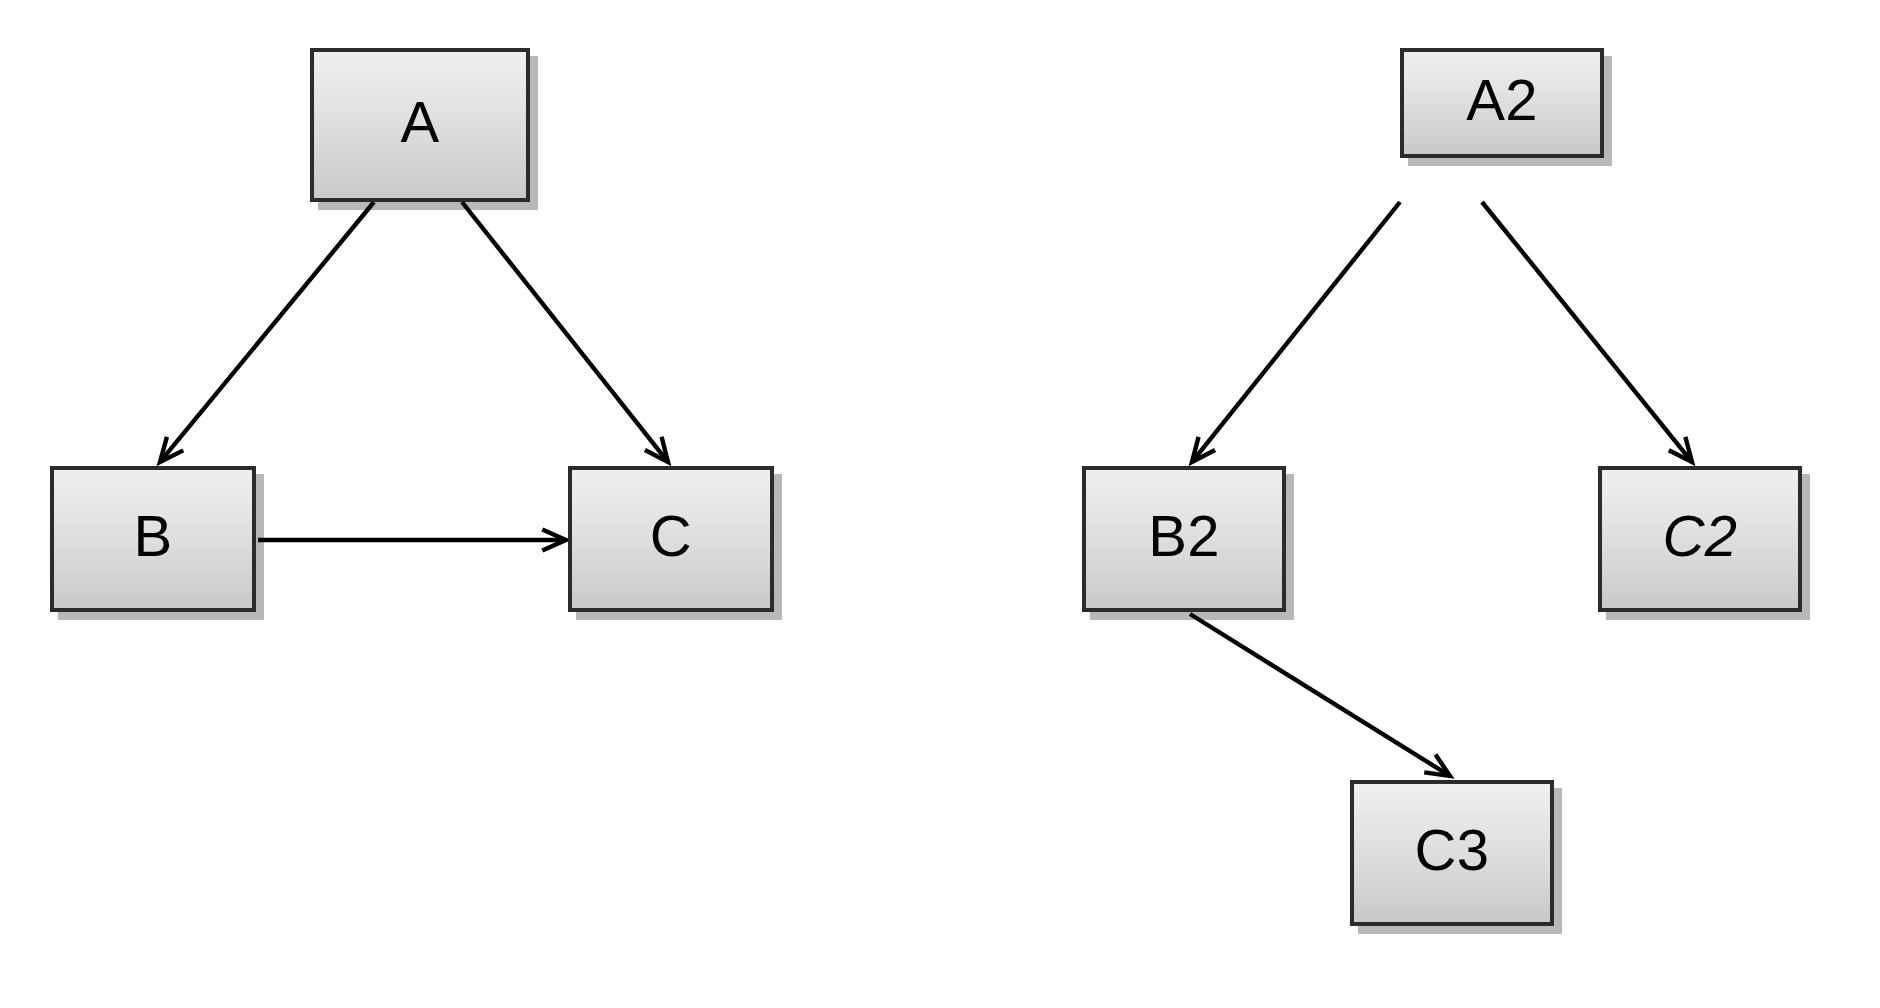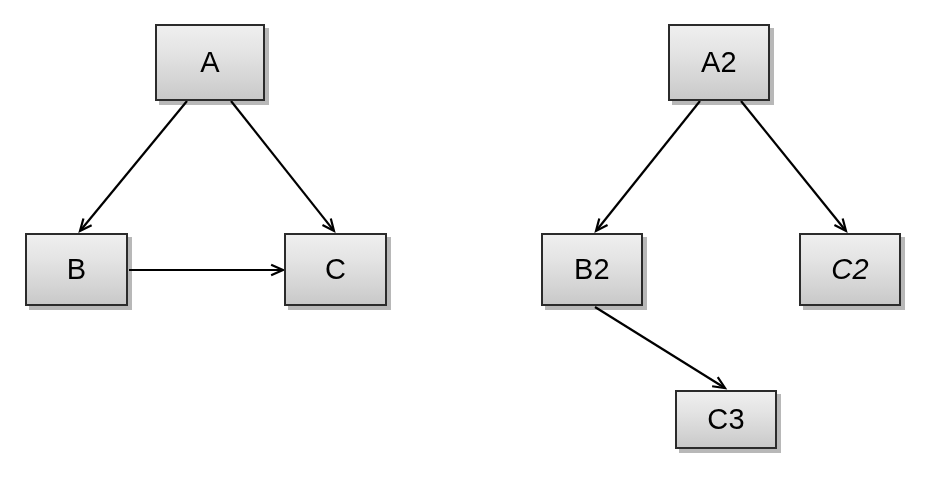--- a/index.html
+++ b/index.html
@@ -78,26 +78,26 @@
 
   <div class="node" style="left: 155px; top: 24px; width: 110px; height: 77px;">
     <span class="node-label">A</span>
   </div>
   <div class="node" style="left: 25px; top: 233px; width: 103px; height: 73px;">
     <span class="node-label">B</span>
   </div>
   <div class="node" style="left: 284px; top: 233px; width: 103px; height: 73px;">
     <span class="node-label">C</span>
   </div>
-  <div class="node" style="left: 668px; top: 24px; width: 102px; height: 77px;">
+  <div class="node" style="left: 700px; top: 24px; width: 102px; height: 55px;">
     <span class="node-label">A2</span>
   </div>
   <div class="node" style="left: 541px; top: 233px; width: 102px; height: 73px; text-align: center;">
     <span class="node-label">B2</span>
   </div>
   <div class="node" style="left: 799px; top: 233px; width: 102px; height: 73px; font-style: italic;">
     <span class="node-label">C2</span>
   </div>
-  <div class="node" style="left: 675px; top: 390px; width: 102px; height: 59px;">
+  <div class="node" style="left: 675px; top: 390px; width: 102px; height: 73px;">
     <span class="node-label">C3</span>
   </div>
 
 </div>
 
 </body></html>

